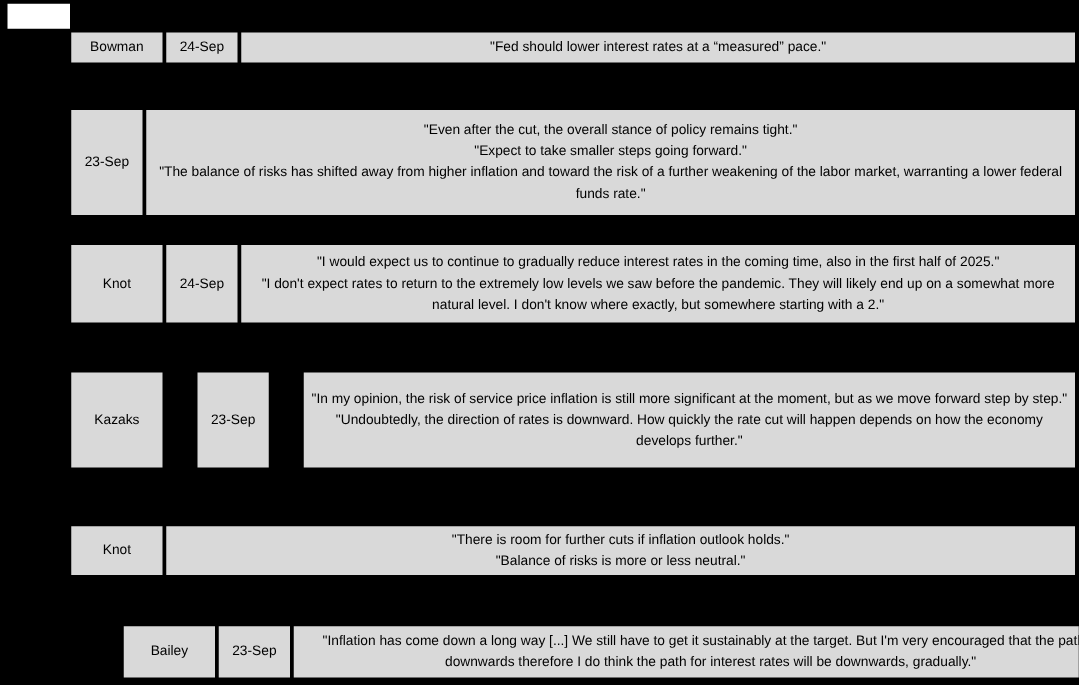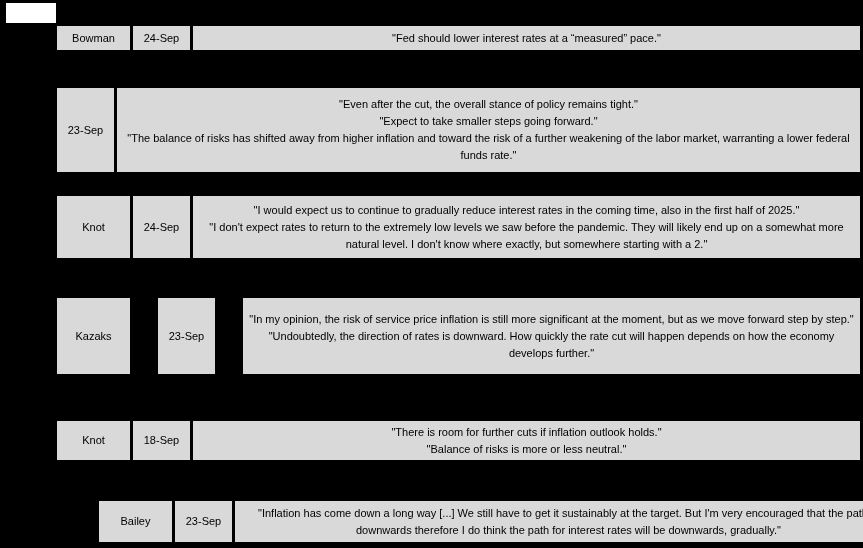--- a/index.html
+++ b/index.html
@@ -79,21 +79,20 @@
 
 <div class="table-row row-4">
   <div class="cell speaker">Kazaks</div>
   <div class="cell date">23-Sep</div>
   <div class="cell quote">"In my opinion, the risk of service price inflation is still more significant at the moment, but as we move forward step by step."
 "Undoubtedly, the direction of rates is downward. How quickly the rate cut will happen depends on how the economy develops further."</div>
 </div>
 
 <div class="table-row row-5">
   <div class="cell speaker">Knot</div>
-  <div class="cell date">18-Sep</div>
   <div class="cell quote">"There is room for further cuts if inflation outlook holds."
 "Balance of risks is more or less neutral."</div>
 </div>
 
 <div class="table-row row-6">
   <div class="cell speaker">Bailey</div>
   <div class="cell date">23-Sep</div>
   <div class="cell quote">"Inflation has come down a long way [...] We still have to get it sustainably at the target. But I'm very encouraged that the path is downwards therefore I do think the path for interest rates will be downwards, gradually."</div>
 </div>
 

